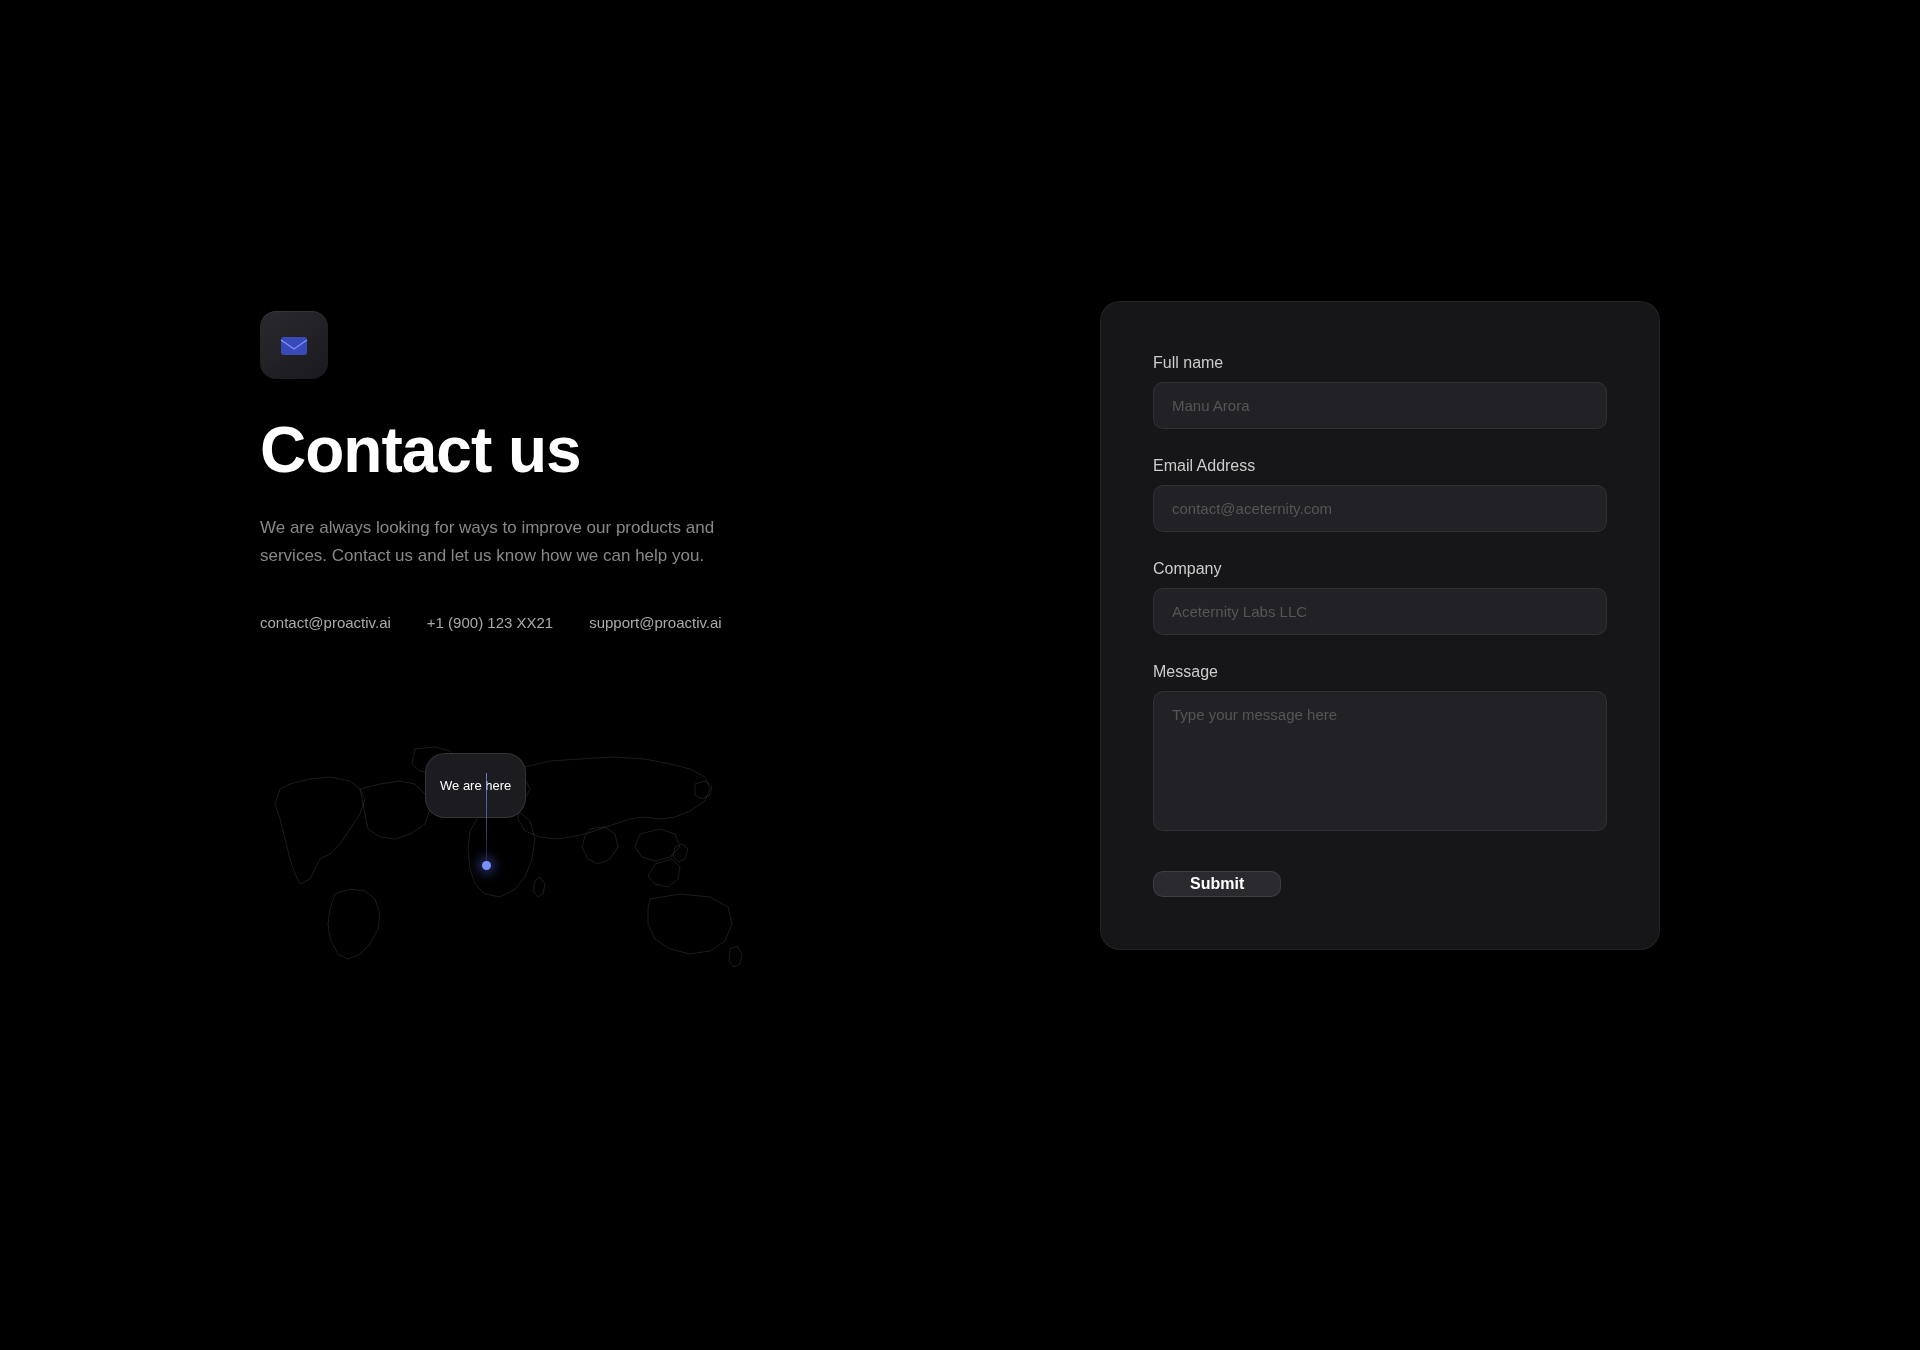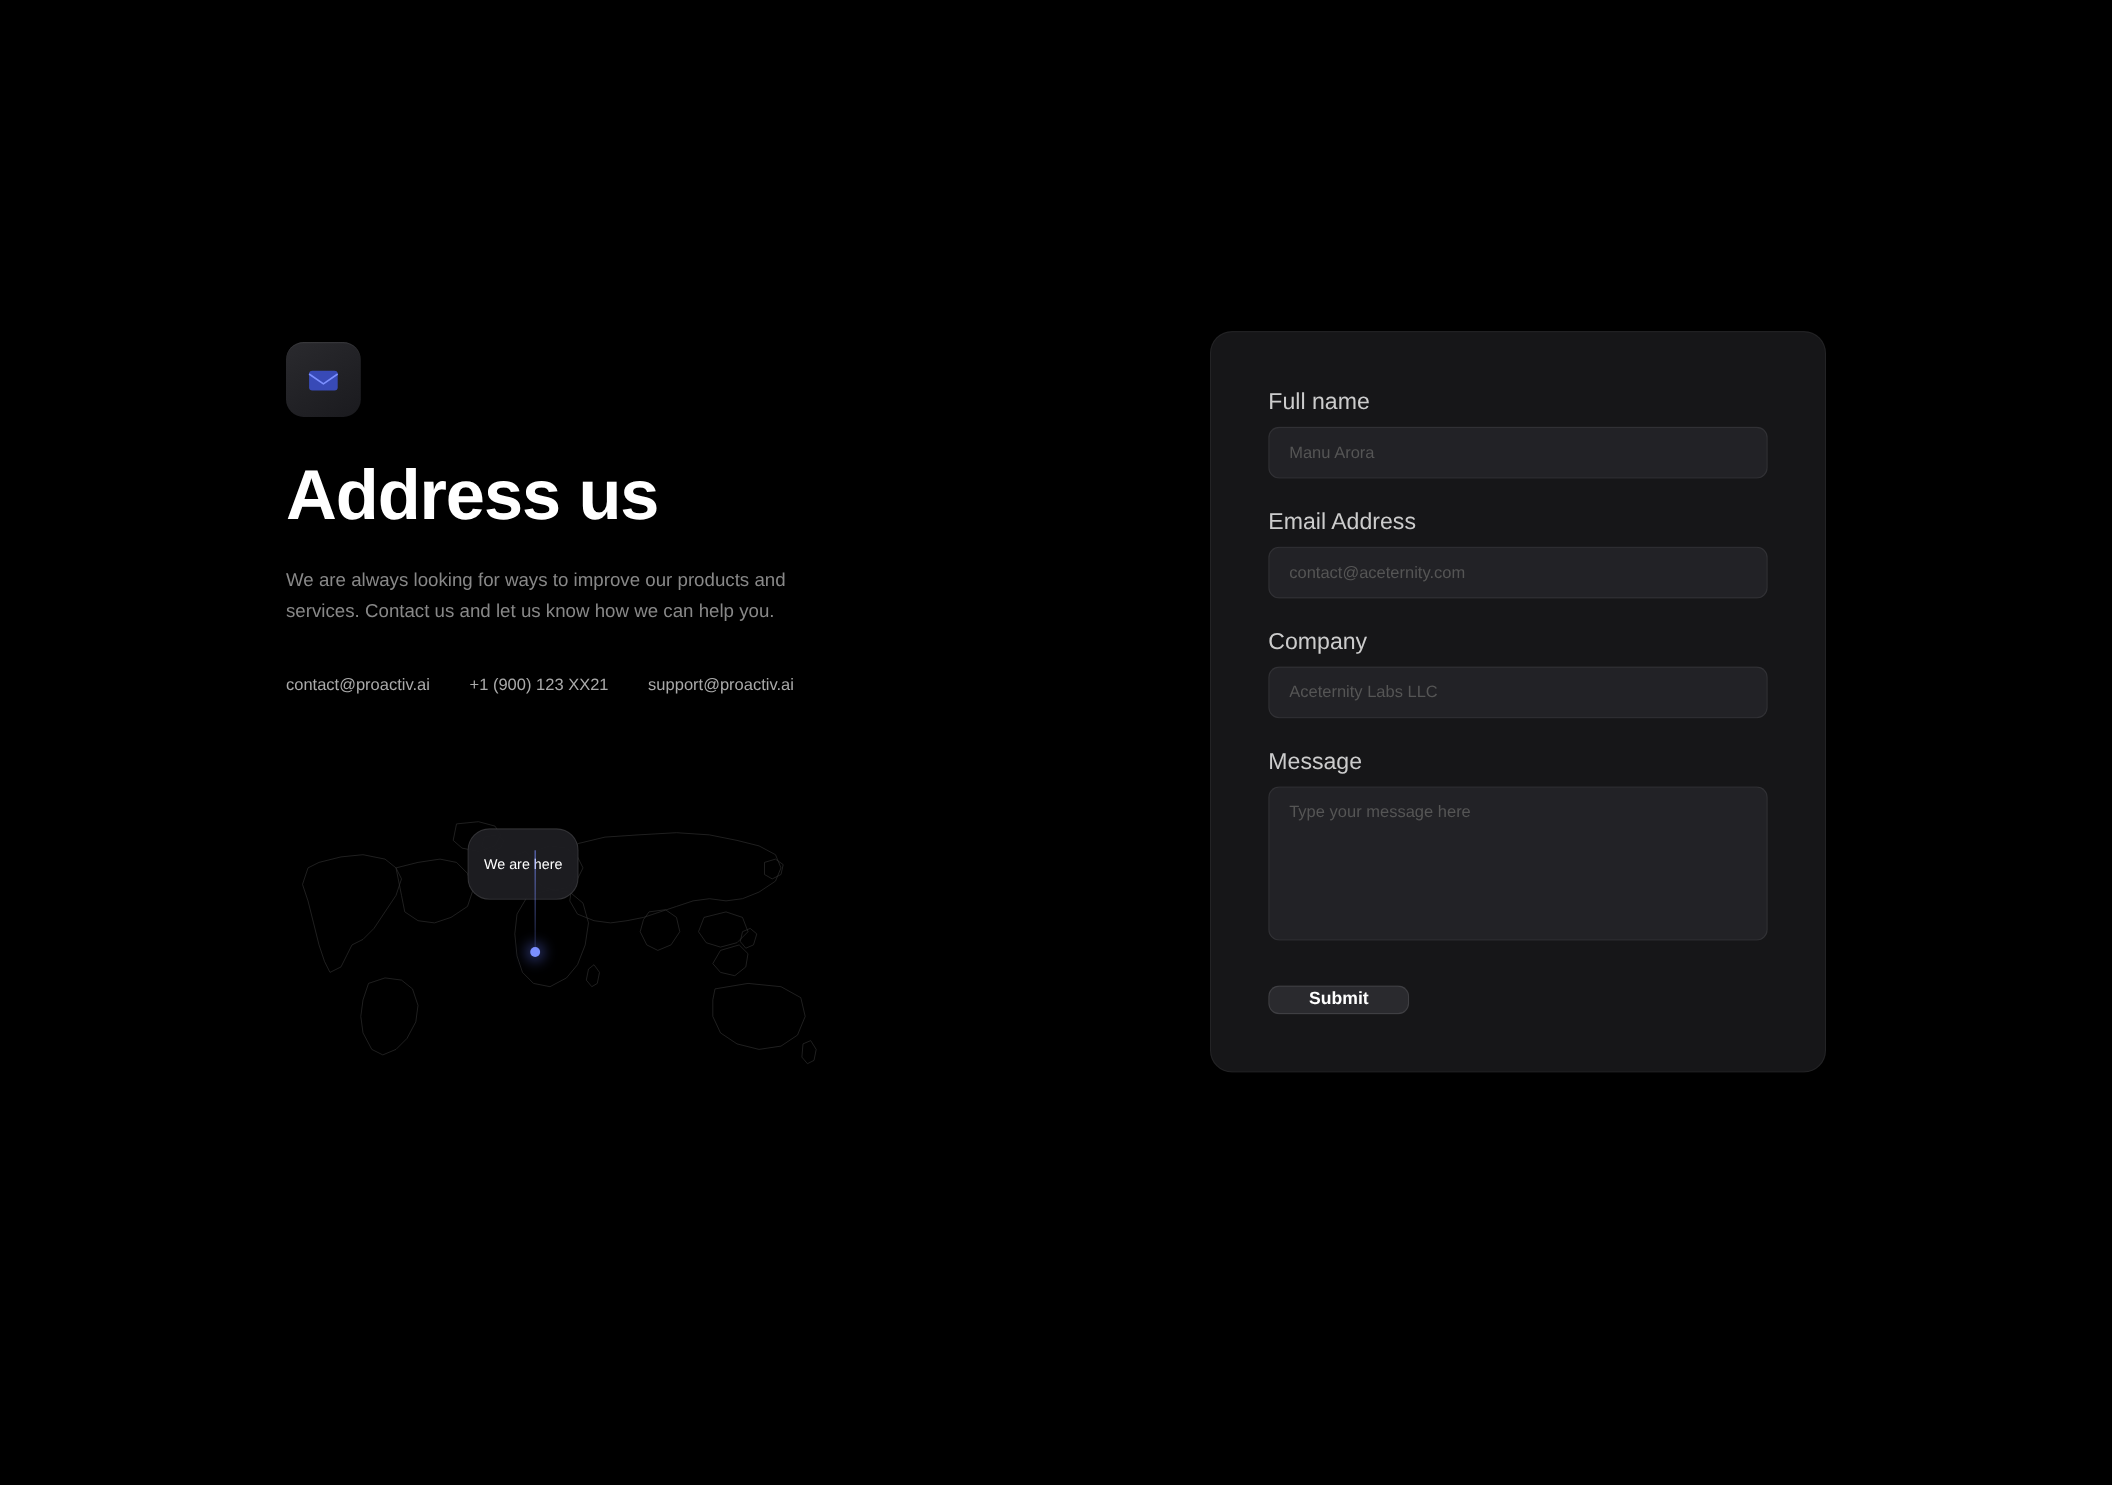--- a/index.html
+++ b/index.html
@@ -146,21 +146,21 @@
       flex-direction: column;
       gap: 0;
       border: 1px solid rgba(255,255,255,0.06);
     }
 
     .form-group {
       margin-bottom: 28px;
     }
 
     .form-label {
-      font-size: 21px;
+      font-size: 16px;
       font-weight: 500;
       color: #ccc;
       margin-bottom: 10px;
       display: block;
     }
 
     .form-input {
       width: 100%;
       background: #222226;
       border: 1px solid rgba(255,255,255,0.07);
@@ -220,21 +220,21 @@
     <div class="left-panel">
 
       <div class="mail-icon-wrapper">
         <svg viewBox="0 0 34 34" fill="none" xmlns="http://www.w3.org/2000/svg">
           <rect width="34" height="34" rx="8" fill="none"></rect>
           <rect x="4" y="9" width="26" height="18" rx="3" fill="#3b4fc8" opacity="0.9"></rect>
           <path d="M4 12l13 9 13-9" stroke="#7b8fff" stroke-width="1.5" fill="none" stroke-linejoin="round"></path>
         </svg>
       </div>
 
-      <h1 class="page-title">Address us</h1>
+      <h1 class="page-title">Contact us</h1>
 
       <p class="page-description">We are always looking for ways to improve our products and services. Contact us and let us know how we can help you.</p>
 
       <div class="contact-links">
         <span class="contact-link">contact@proactiv.ai</span>
         <span class="contact-link">+1 (900) 123 XX21</span>
         <span class="contact-link">support@proactiv.ai</span>
       </div>
 
       <div class="map-area">

